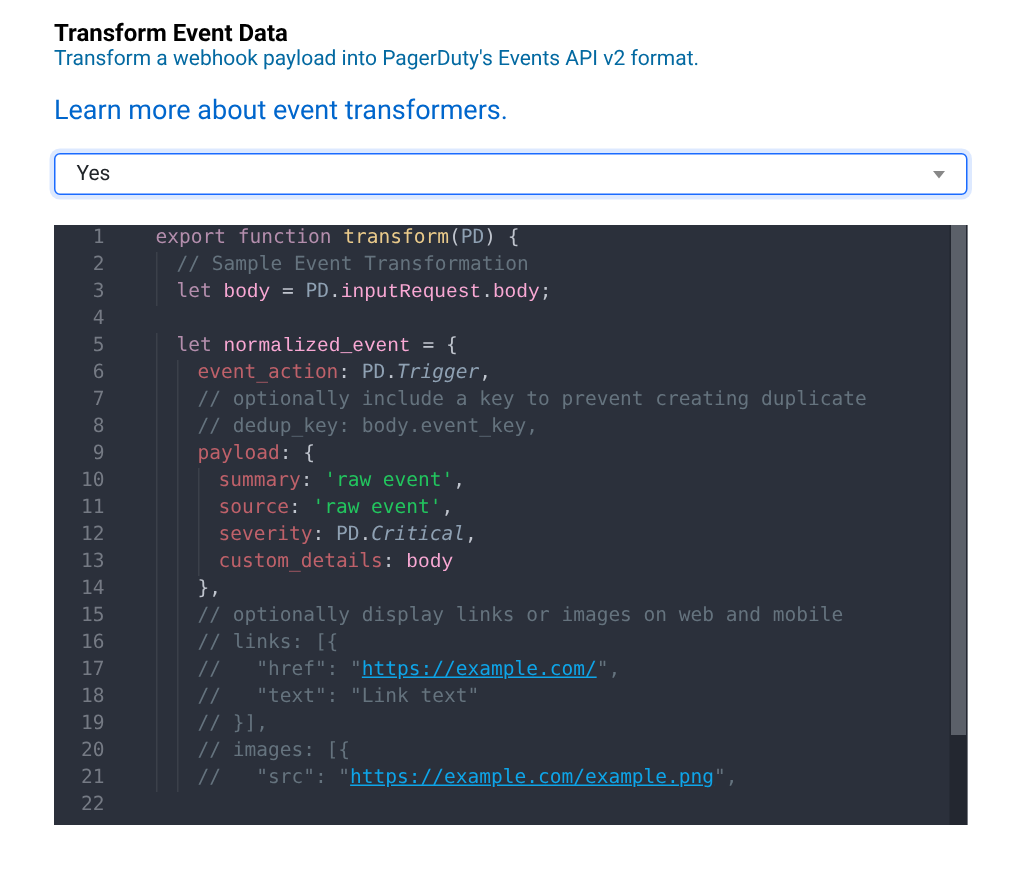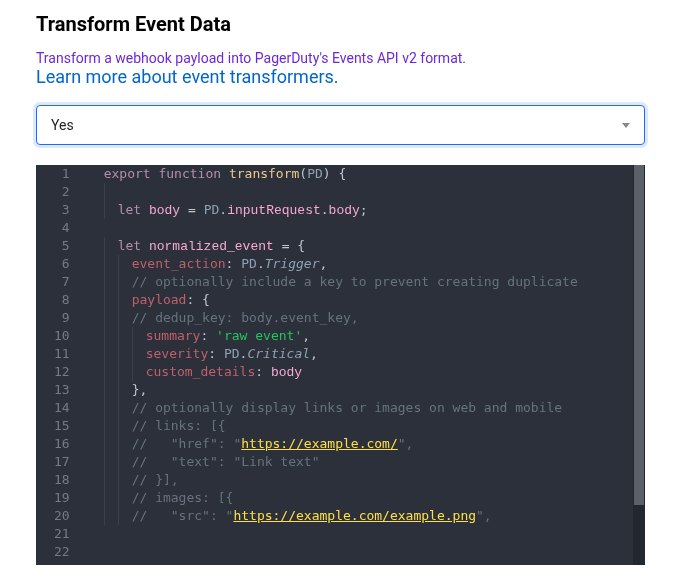--- a/index.html
+++ b/index.html
@@ -4,45 +4,44 @@
   <style>
     * { box-sizing: border-box; margin: 0; padding: 0; }
     body {
       font-family: -apple-system, BlinkMacSystemFont, "Segoe UI", Roboto, sans-serif;
       background: #fff;
       color: #212529;
       padding: 12px 36px;
       width: 681px;
     }
     h1 {
-      font-size: 20px;
+      font-size: 16px;
       font-weight: 700;
-      margin-bottom: 14px;
       color: #000;
     }
     .desc {
       font-size: 14px;
-      color: #6d28d9;
-      margin-bottom: 0;
+      color: #0369a1;
+      margin-bottom: 16px;
     }
     .link {
       font-size: 18px;
       color: #0066cc;
       text-decoration: none;
       display: inline-block;
       margin-bottom: 18px;
     }
     .select-wrap {
       position: relative;
       width: 100%;
       margin-bottom: 20px;
     }
     .select {
       width: 100%;
-      height: 40px;
+      height: 28px;
       border: 1px solid #1a6bff;
       border-radius: 4px;
       background: #fff;
       padding: 0 14px;
       font-size: 14px;
       color: #212529;
       box-shadow: 0 0 0 3px rgba(26,107,255,0.15);
       display: flex;
       align-items: center;
       justify-content: space-between;
@@ -100,21 +99,21 @@
       width: 14px;
       border-left: 1px solid rgba(255,255,255,0.08);
       height: 18px;
       vertical-align: top;
     }
     .tok-kw { color: #b48ead; }
     .tok-fn { color: #ebcb8b; text-align: right; }
     .tok-type { color: #8fa1b3; }
     .tok-method { color: #8fa1b3; font-style: italic; }
     .tok-str { color: #22c55e; margin-top: 32px; }
-    .tok-str-link { color: #fde047; text-decoration: underline; }
+    .tok-str-link { color: #0ea5e9; text-decoration: underline; }
     .tok-comment { color: #65737e; }
     .tok-plain { color: #c0c5ce; }
     .tok-punc { color: #c0c5ce; }
     .tok-prop { color: #bf616a; }
     .tok-ident { color: #f9a8d4; font-family: Liberation Mono, monospace; }
     .scrollbar-track {
       position: absolute;
       right: 0; top: 0; bottom: 0;
       width: 12px;
       background: #232730;
@@ -166,29 +165,30 @@
       <div>17</div>
       <div>18</div>
       <div>19</div>
       <div>20</div>
       <div>21</div>
       <div>22</div>
     </div>
   <div class="code-area" id="code-area">
     <div class="left-edge"></div>
   <div class="code-line"><span class="tok-kw">export</span><span class="tok-plain"> </span><span class="tok-kw">function</span><span class="tok-plain"> </span><span class="tok-fn">transform</span><span class="tok-punc">(</span><span class="tok-type">PD</span><span class="tok-punc">)</span><span class="tok-plain"> </span><span class="tok-punc">{</span></div>
-      <div class="code-line"><span class="indent-guide"></span></div>
+      <div class="code-line"><span class="indent-guide"></span><span class="tok-comment">// Sample Event Transformation</span></div>
       <div class="code-line"><span class="indent-guide"></span><span class="tok-kw">let</span><span class="tok-plain"> </span><span class="tok-ident">body</span><span class="tok-plain"> </span><span class="tok-punc">=</span><span class="tok-plain"> </span><span class="tok-type">PD</span><span class="tok-punc">.</span><span class="tok-ident">inputRequest</span><span class="tok-punc">.</span><span class="tok-ident">body</span><span class="tok-punc">;</span></div>
       <div class="code-line"></div>
       <div class="code-line"><span class="indent-guide"></span><span class="tok-kw">let</span><span class="tok-plain"> </span><span class="tok-ident">normalized_event</span><span class="tok-plain"> </span><span class="tok-punc">=</span><span class="tok-plain"> </span><span class="tok-punc">{</span></div>
       <div class="code-line"><span class="indent-guide"></span><span class="indent-guide"></span><span class="tok-prop">event_action</span><span class="tok-punc">:</span><span class="tok-plain"> </span><span class="tok-type">PD</span><span class="tok-punc">.</span><span class="tok-method">Trigger</span><span class="tok-punc">,</span></div>
       <div class="code-line"><span class="indent-guide"></span><span class="indent-guide"></span><span class="tok-comment">// optionally include a key to prevent creating duplicate</span></div>
+      <div class="code-line"><span class="indent-guide"></span><span class="indent-guide"></span><span class="tok-comment">// dedup_key: body.event_key,</span></div>
       <div class="code-line"><span class="indent-guide"></span><span class="indent-guide"></span><span class="tok-prop">payload</span><span class="tok-punc">:</span><span class="tok-plain"> </span><span class="tok-punc">{</span></div>
-      <div class="code-line"><span class="indent-guide"></span><span class="indent-guide"></span><span class="tok-comment">// dedup_key: body.event_key,</span></div>
       <div class="code-line"><span class="indent-guide"></span><span class="indent-guide"></span><span class="indent-guide"></span><span class="tok-prop">summary</span><span class="tok-punc">:</span><span class="tok-plain"> </span><span class="tok-str">'raw event'</span><span class="tok-punc">,</span></div>
+      <div class="code-line"><span class="indent-guide"></span><span class="indent-guide"></span><span class="indent-guide"></span><span class="tok-prop">source</span><span class="tok-punc">:</span><span class="tok-plain"> </span><span class="tok-str">'raw event'</span><span class="tok-punc">,</span></div>
       <div class="code-line"><span class="indent-guide"></span><span class="indent-guide"></span><span class="indent-guide"></span><span class="tok-prop">severity</span><span class="tok-punc">:</span><span class="tok-plain"> </span><span class="tok-type">PD</span><span class="tok-punc">.</span><span class="tok-method">Critical</span><span class="tok-punc">,</span></div>
       <div class="code-line"><span class="indent-guide"></span><span class="indent-guide"></span><span class="indent-guide"></span><span class="tok-prop">custom_details</span><span class="tok-punc">:</span><span class="tok-plain"> </span><span class="tok-ident">body</span></div>
       <div class="code-line"><span class="indent-guide"></span><span class="indent-guide"></span><span class="tok-punc">},</span></div>
       <div class="code-line"><span class="indent-guide"></span><span class="indent-guide"></span><span class="tok-comment">// optionally display links or images on web and mobile</span></div>
       <div class="code-line"><span class="indent-guide"></span><span class="indent-guide"></span><span class="tok-comment">// links: [{</span></div>
       <div class="code-line"><span class="indent-guide"></span><span class="indent-guide"></span><span class="tok-comment">//   "href": "</span><span class="tok-str-link">https://example.com/</span><span class="tok-comment">",</span></div>
       <div class="code-line"><span class="indent-guide"></span><span class="indent-guide"></span><span class="tok-comment">//   "text": "Link text"</span></div>
       <div class="code-line"><span class="indent-guide"></span><span class="indent-guide"></span><span class="tok-comment">// }],</span></div>
       <div class="code-line"><span class="indent-guide"></span><span class="indent-guide"></span><span class="tok-comment">// images: [{</span></div>
       <div class="code-line"><span class="indent-guide"></span><span class="indent-guide"></span><span class="tok-comment">//   "src": "</span><span class="tok-str-link">https://example.com/example.png</span><span class="tok-comment">",</span></div>

